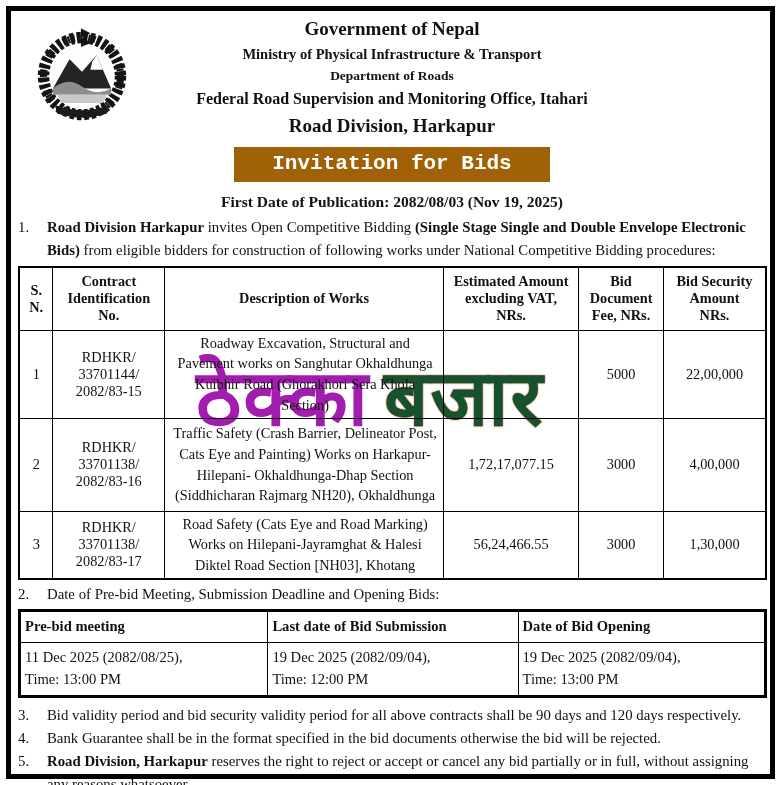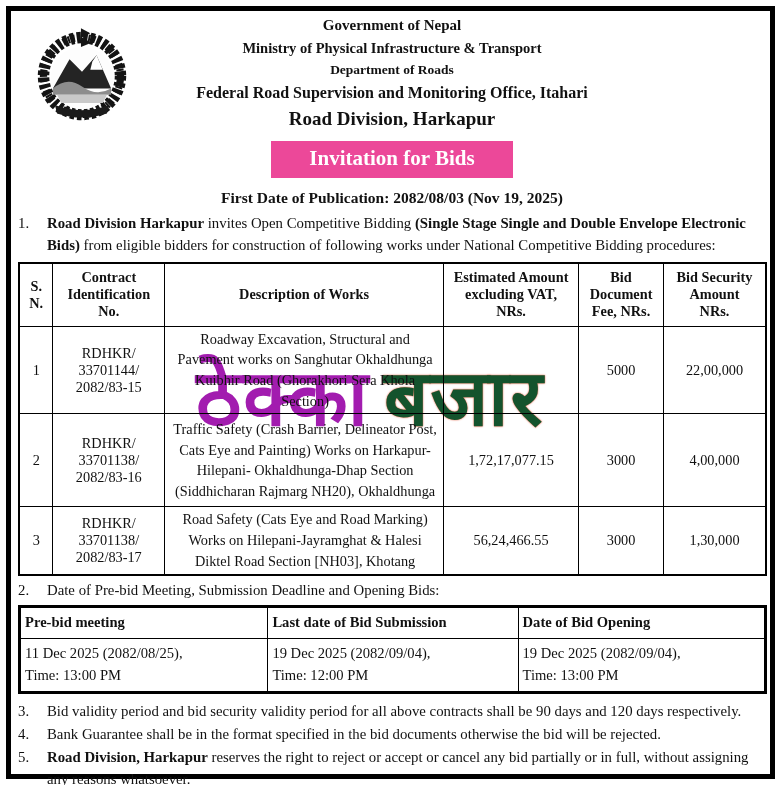--- a/index.html
+++ b/index.html
@@ -30,33 +30,34 @@
     white-space:nowrap;
     z-index:0;
     line-height:1.1;
     user-select:none;
   }
   .wm-b{color:#a21caf;}
   .wm-o{color:#14532d;text-shadow:0 0 1px #e5775e, 0 0 2px #e5775e;margin-left:14px;}
   .z{position:relative;z-index:1;}
   
   .hdr{text-align:center;position:relative;z-index:1;}
-  .hdr-line1{font-weight:bold;font-size:15px;line-height:1.55;}
+  .hdr-line1{font-weight:bold;font-size:19px;line-height:1.55;}
   .hdr-line2{font-weight:bold;font-size:14.5px;line-height:1.55;text-align:center;}
   .hdr-line3{font-weight:bold;font-size:13.5px;line-height:1.55;}
   .hdr-line4{font-weight:bold;font-size:16px;line-height:1.55;}
   .hdr-line5{font-weight:bold;font-size:19px;line-height:1.5;}
   .logo{
     position:absolute;left:12px;top:8px;width:104px;height:108px;z-index:1;
   }
   .banner-wrap{text-align:center;margin-top:7px;}
   .banner{
-    display:inline-block;background:#ec4899;color:#fff;
+    display:inline-block;background:#a16207;color:#fff;
     font-weight:bold;font-size:21px;
     padding:5px 38px 7px 38px;
+    font-family:Liberation Mono, monospace;
   }
   .notice-line{font-weight:bold;font-size:15.5px;text-align:center;line-height:1.5;}
   .notice-block{margin-top:8px;}
   
   .numpara{display:flex;font-size:14.8px;line-height:1.5;margin-top:3px;}
   .numpara .num{flex:0 0 29px;}
   .numpara .txt{flex:1;}
   b,.b{font-weight:bold;}
   
   table{border-collapse:collapse;position:relative;z-index:1;}

